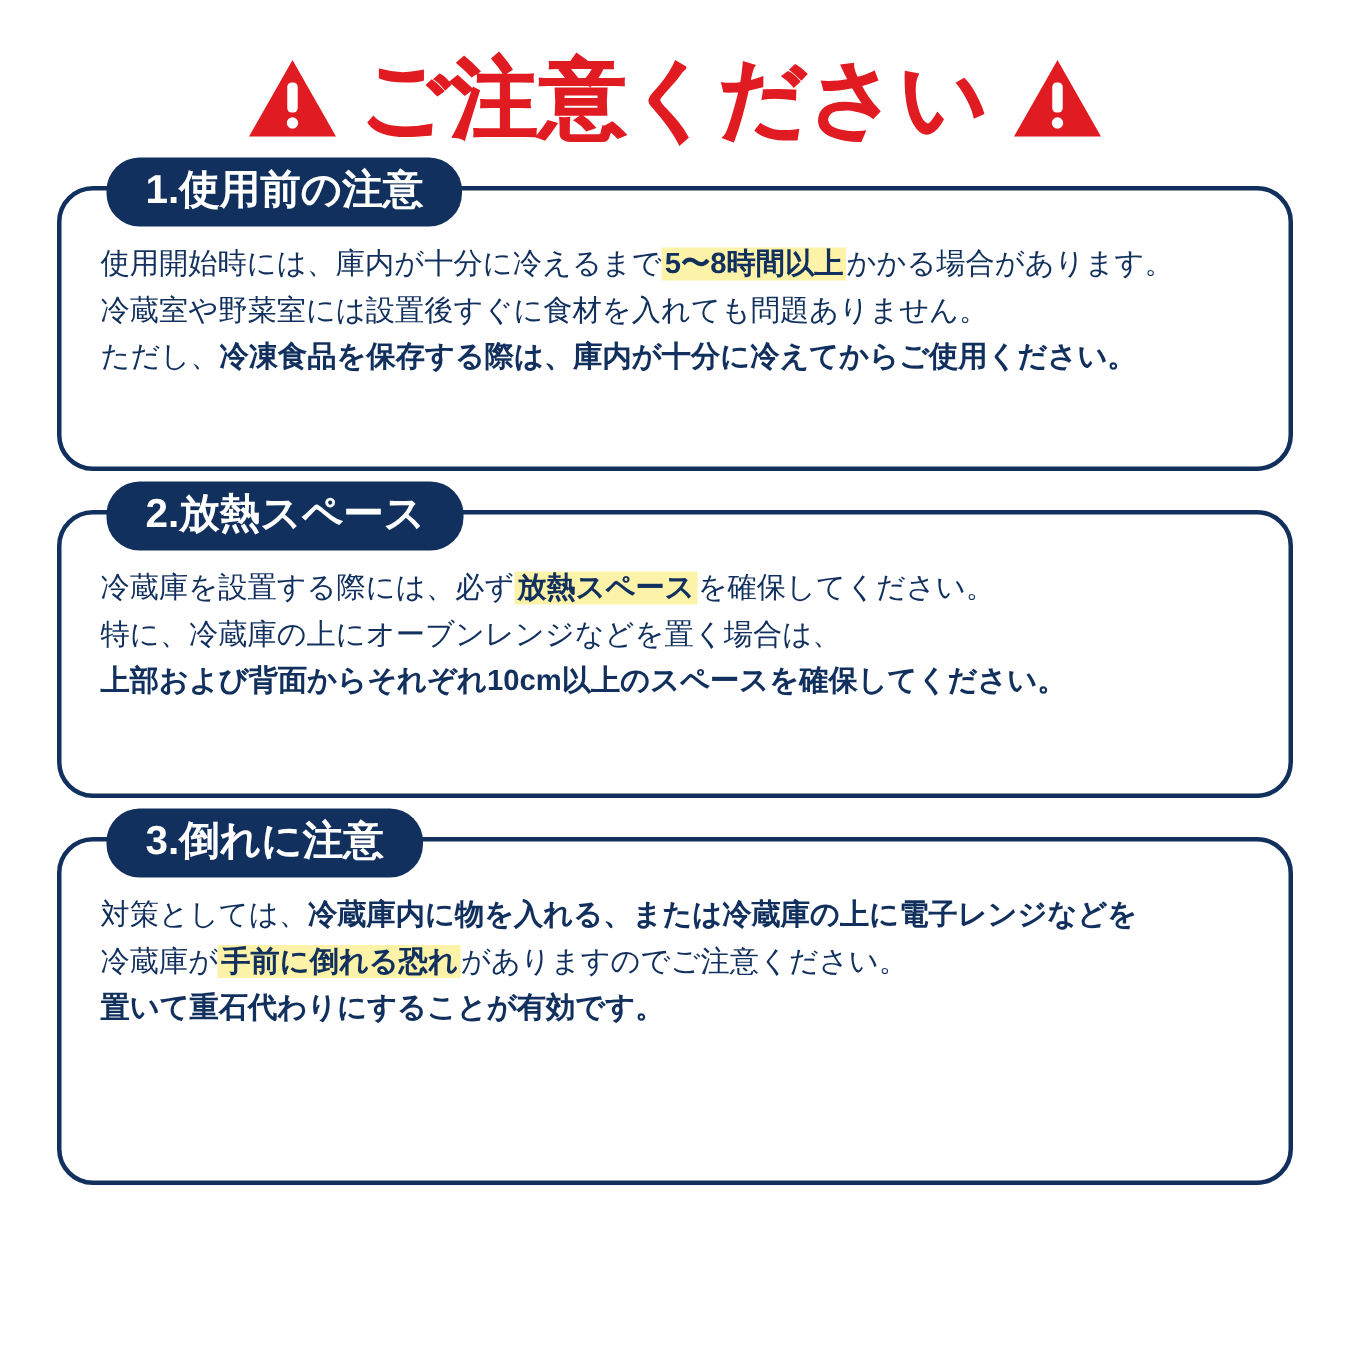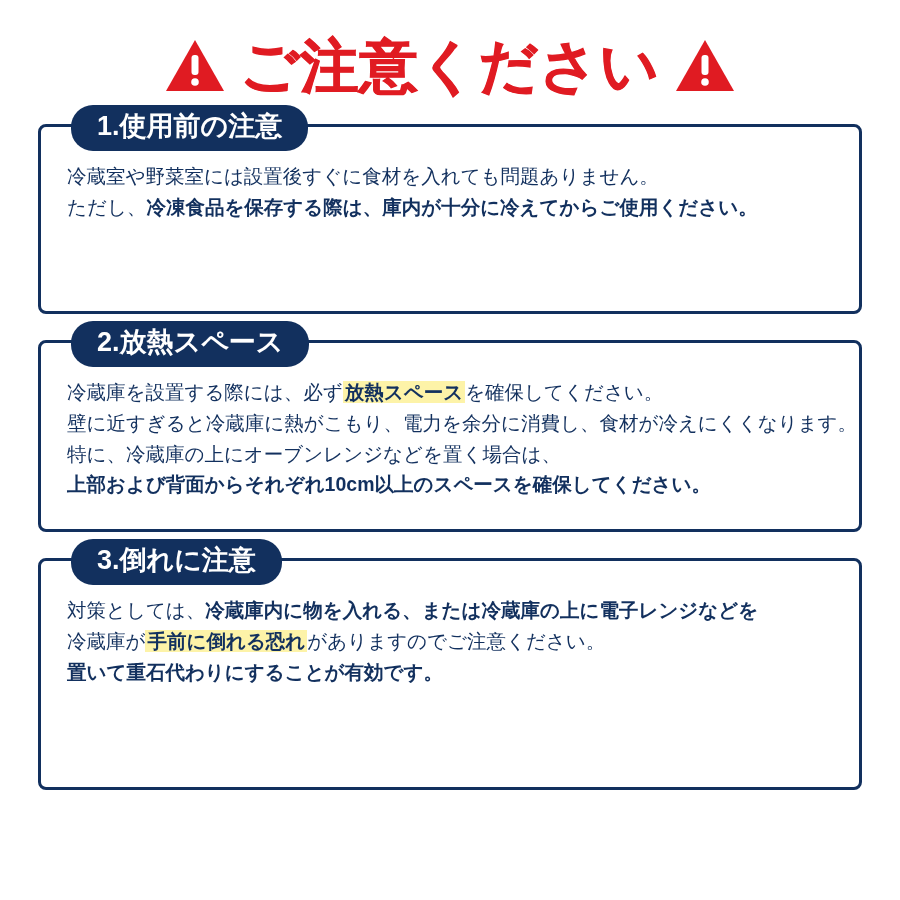--- a/index.html
+++ b/index.html
@@ -44,21 +44,21 @@
     letter-spacing: 1px;
     line-height: 1;
     white-space: nowrap;
     -webkit-text-stroke: 1px #e01b22;
   }
 
   
   .card {
     position: relative;
     border: 3px solid #12305e;
-    border-radius: 8px;
+    border-radius: 24px;
     margin: 0 14px 26px 14px;
     padding: 34px 26px 20px 26px;
     box-sizing: border-box;
   }
   .card-title {
     position: absolute;
     top: -22px;
     left: 30px;
     background: #12305e;
     color: #ffffff;
@@ -116,38 +116,38 @@
       </svg>
     </span>
   </div>
 
   <div class="card" id="card-1">
     <div class="card-title">
       <span class="num">1.</span><span>使用前の注意</span>
     </div>
     <div class="card-body">
       <div class="line">
+        <span>使用開始時には、庫内が十分に冷えるまで</span><span class="hl">5〜8時間以上</span><span>かかる場合があります。</span>
+      </div>
+      <div class="line">
         <span>冷蔵室や野菜室には設置後すぐに食材を入れても問題ありません。</span>
       </div>
       <div class="line">
         <span>ただし、</span><span class="b">冷凍食品を保存する際は、庫内が十分に冷えてからご使用ください。</span>
       </div>
     </div>
   </div>
 
   <div class="card" id="card-2">
     <div class="card-title">
       <span class="num">2.</span><span>放熱スペース</span>
     </div>
     <div class="card-body">
       <div class="line">
         <span>冷蔵庫を設置する際には、必ず</span><span class="hl">放熱スペース</span><span>を確保してください。</span>
-      </div>
-      <div class="line">
-        <span>壁に近すぎると冷蔵庫に熱がこもり、電力を余分に消費し、食材が冷えにくくなります。</span>
       </div>
       <div class="line">
         <span>特に、冷蔵庫の上にオーブンレンジなどを置く場合は、</span>
       </div>
       <div class="line">
         <span class="b">上部および背面からそれぞれ10cm以上のスペースを確保してください。</span>
       </div>
     </div>
   </div>
 

